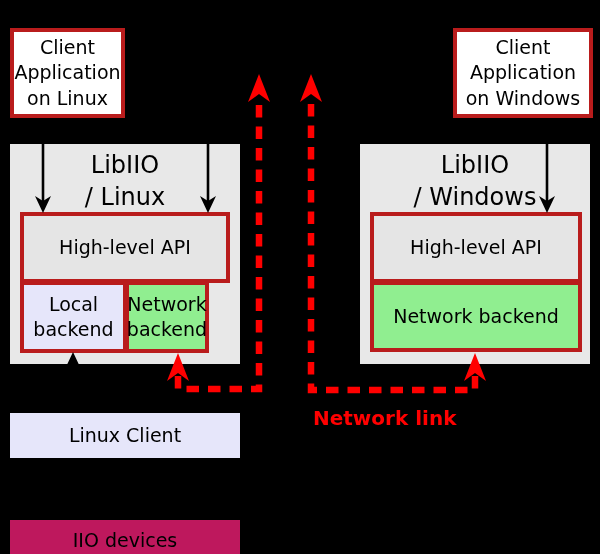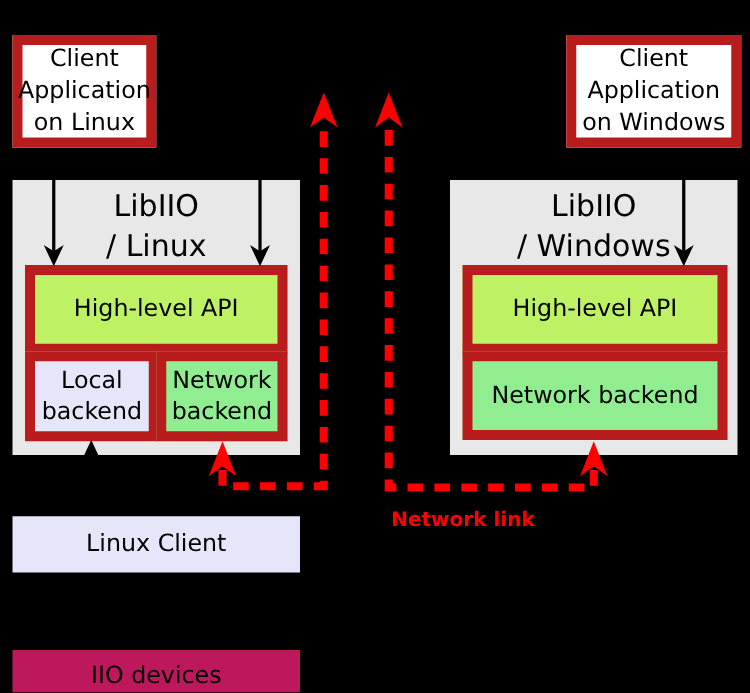--- a/index.html
+++ b/index.html
@@ -16,24 +16,24 @@
     position: absolute;
     box-sizing: border-box;
     display: flex;
     align-items: center;
     justify-content: center;
     text-align: center;
     font-size: 19px;
     line-height: 1.32;
     white-space: pre-line;
   }
-  .bordered { border: 8px solid #b91c1c; }
+  .bordered { border: 4px solid #b91c1c; }
   .white-box { background: #ffffff; }
   .gray-box  { background: #e8e8e8; }
-  .pink-box  { background: #bef264; }
+  .pink-box  { background: #e5e5e5; }
   .lav-box   { background: #e6e6fa; }
   .green-box { background: #90ee90; }
   .orange-box{ background: #be185d; margin-top: 12px; }
 
   
   #client-linux   { left: 10px;  top: 28px; width: 115px; height: 90px; }
   #iiod-server    { left: 173px; top: 28px; width: 174px; height: 45px; }
   #client-windows { left: 453px; top: 28px; width: 140px; height: 90px; }
 
   
@@ -44,32 +44,32 @@
     left: 0; right: 0; top: 6px;
     text-align: center;
     font-size: 24px;
     line-height: 1.32;
     white-space: pre-line;
   }
 
   
   #hl-api-linux     { left: 20px;  top: 212px; width: 210px; height: 71px; }
   #local-backend    { left: 20px;  top: 281px; width: 107px; height: 72px; }
-  #network-backend-linux { left: 125px; top: 281px; width: 105px; height: 72px; }
+  #network-backend-linux { left: 125px; top: 281px; width: 84px; height: 72px; }
   #hl-api-windows   { left: 370px; top: 212px; width: 212px; height: 71px; }
   #network-backend-windows { left: 370px; top: 281px; width: 212px; height: 71px; }
 
   
   #linux-kernel { left: 10px; top: 413px; width: 230px; height: 45px; }
   #iio-devices  { left: 10px; top: 508px; width: 230px; height: 42px; }
 
   #network-link-label {
     position: absolute;
     left: 313px; top: 406px;
-    font-size: 16px;
+    font-size: 20px;
     font-weight: bold;
     color: #ff0000;
     white-space: nowrap;
   }
 
   #arrow-layer {
     position: absolute;
     left: 0; top: 0;
     width: 600px; height: 554px;
     pointer-events: none;

